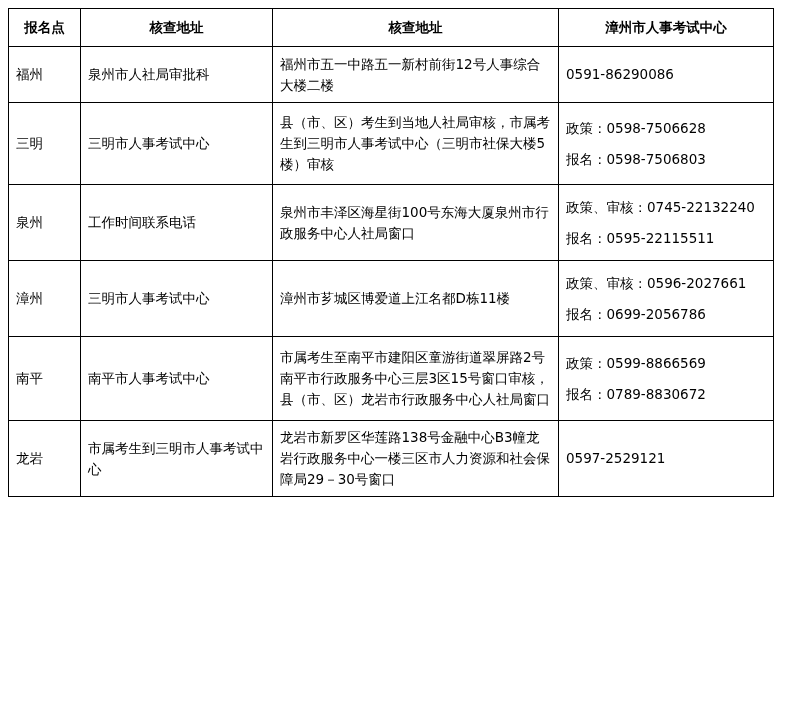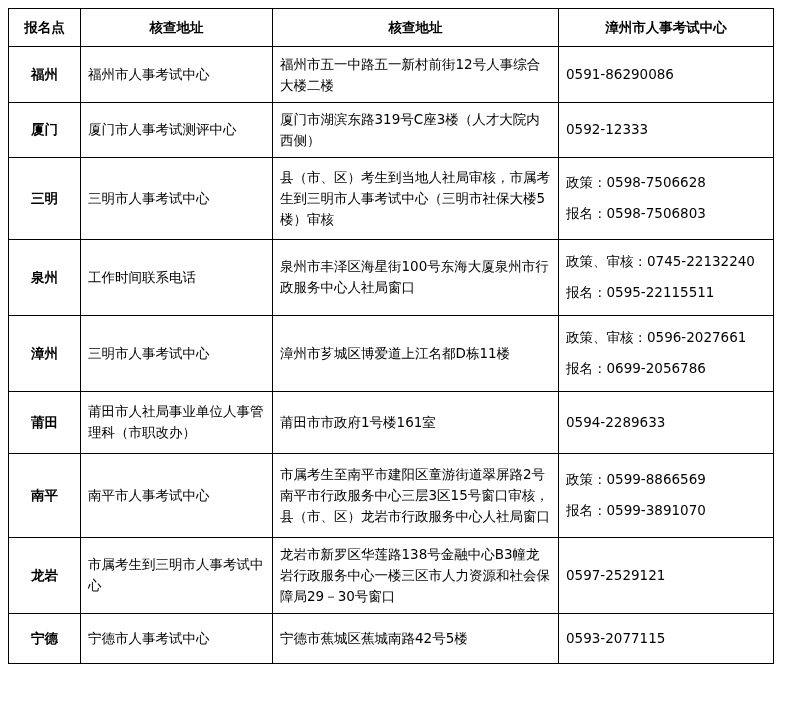--- a/index.html
+++ b/index.html
@@ -40,22 +40,21 @@
     font-weight: bold;
     height: 38px;
     padding: 4px 6px;
   }
   col.c-site { width: 72px; }
   col.c-unit { width: 192px; }
   col.c-addr { width: 286px; }
   col.c-phone { width: 215px; }
 
   td.site {
-    text-align: center;
-    font-weight: bold;
+    text-align: left;
   }
   td.unit, td.addr, td.phone {
     text-align: left;
   }
   .phone-line {
     display: block;
   }
   .phone-gap {
     display: block;
     height: 10px;
@@ -87,32 +86,24 @@
       <tr>
         <th>报名点</th>
         <th>核查地址</th>
         <th>核查地址</th>
         <th>漳州市人事考试中心</th>
       </tr>
     </thead>
     <tbody>
       <tr class="r1">
         <td class="site">福州</td>
-        <td class="unit">福州市人事考试中心</td>
+        <td class="unit">泉州市人社局审批科</td>
         <td class="addr">福州市五一中路五一新村前街12号人事综合大楼二楼</td>
         <td class="phone">
           <span class="phone-line">0591-86290086</span>
-        </td>
-      </tr>
-      <tr class="r2">
-        <td class="site">厦门</td>
-        <td class="unit">厦门市人事考试测评中心</td>
-        <td class="addr">厦门市湖滨东路319号C座3楼（人才大院内西侧）</td>
-        <td class="phone">
-          <span class="phone-line">0592-12333</span>
         </td>
       </tr>
       <tr class="r3">
         <td class="site">三明</td>
         <td class="unit">三明市人事考试中心</td>
         <td class="addr">县（市、区）考生到当地人社局审核，市属考生到三明市人事考试中心（三明市社保大楼5楼）审核</td>
         <td class="phone">
           <span class="phone-line">政策：0598-7506628</span>
           <span class="phone-gap"></span>
           <span class="phone-line">报名：0598-7506803</span>
@@ -131,49 +122,33 @@
       <tr class="r5">
         <td class="site">漳州</td>
         <td class="unit">三明市人事考试中心</td>
         <td class="addr">漳州市芗城区博爱道上江名都D栋11楼</td>
         <td class="phone">
           <span class="phone-line">政策、审核：0596-2027661</span>
           <span class="phone-gap"></span>
           <span class="phone-line">报名：0699-2056786</span>
         </td>
       </tr>
-      <tr class="r6">
-        <td class="site">莆田</td>
-        <td class="unit">莆田市人社局事业单位人事管理科（市职改办）</td>
-        <td class="addr">莆田市市政府1号楼161室</td>
-        <td class="phone">
-          <span class="phone-line">0594-2289633</span>
-        </td>
-      </tr>
       <tr class="r7">
         <td class="site">南平</td>
         <td class="unit">南平市人事考试中心</td>
         <td class="addr">市属考生至南平市建阳区童游街道翠屏路2号南平市行政服务中心三层3区15号窗口审核，县（市、区）龙岩市行政服务中心人社局窗口</td>
         <td class="phone">
           <span class="phone-line">政策：0599-8866569</span>
           <span class="phone-gap"></span>
-          <span class="phone-line">报名：0599-3891070</span>
+          <span class="phone-line">报名：0789-8830672</span>
         </td>
       </tr>
       <tr class="r8">
         <td class="site">龙岩</td>
         <td class="unit">市属考生到三明市人事考试中心</td>
         <td class="addr">龙岩市新罗区华莲路138号金融中心B3幢龙岩行政服务中心一楼三区市人力资源和社会保障局29－30号窗口</td>
         <td class="phone">
           <span class="phone-line">0597-2529121</span>
         </td>
       </tr>
-      <tr class="r9">
-        <td class="site">宁德</td>
-        <td class="unit">宁德市人事考试中心</td>
-        <td class="addr">宁德市蕉城区蕉城南路42号5楼</td>
-        <td class="phone">
-          <span class="phone-line">0593-2077115</span>
-        </td>
-      </tr>
     </tbody>
   </table>
 </div>
 
 </body></html>

